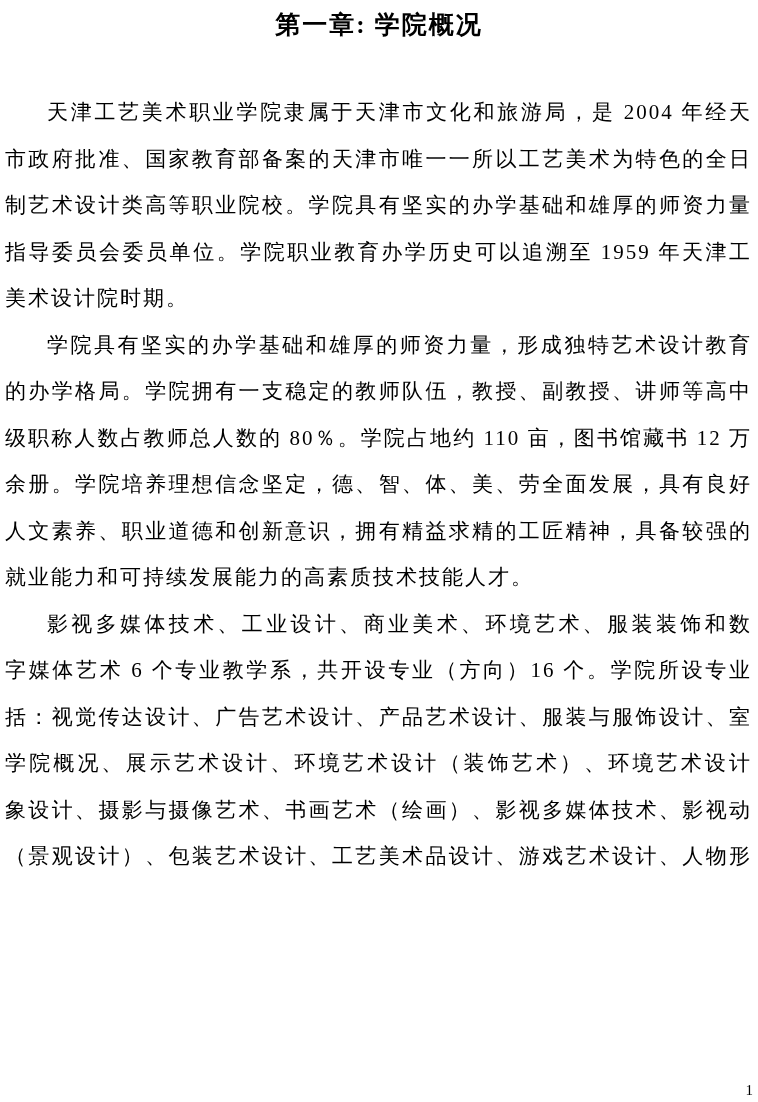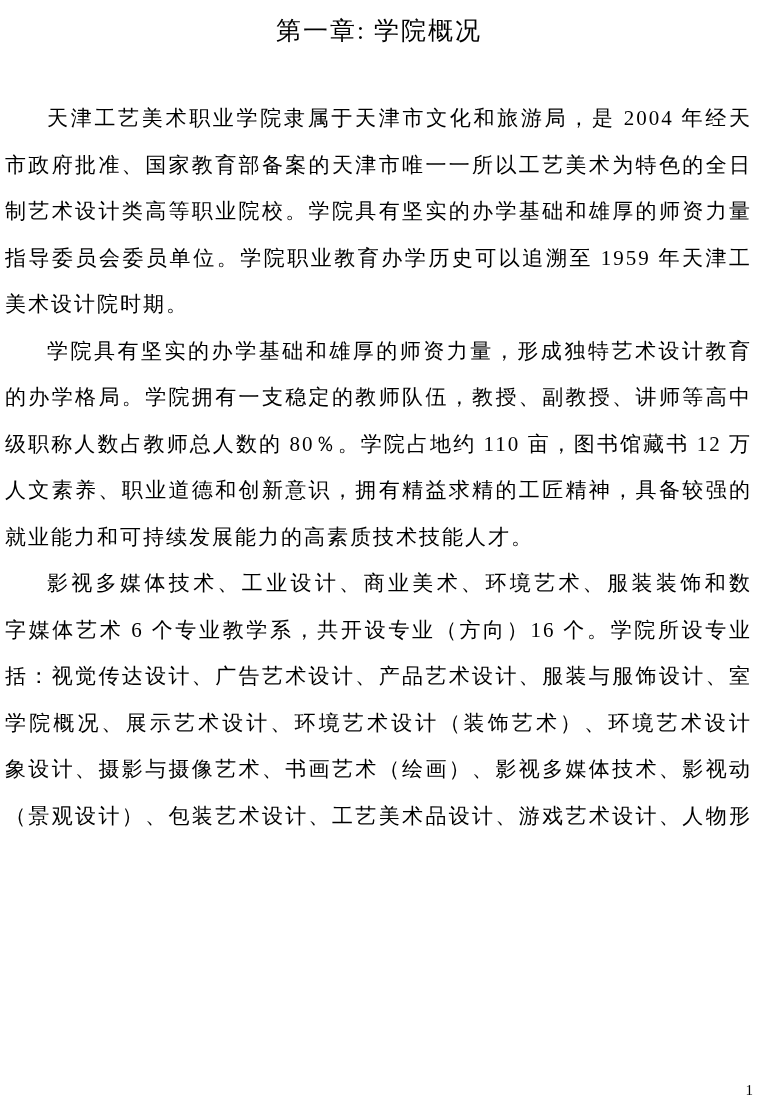--- a/index.html
+++ b/index.html
@@ -11,24 +11,24 @@
     position: relative;
     width: 758px;
     height: 1102px;
     background: #ffffff;
     color: #000000;
     font-family: "Liberation Serif", "DejaVu Serif", serif;
     overflow: hidden;
   }
   .title {
     margin: 0;
-    padding-top: 14px;
+    padding-top: 8px;
     font-size: 25px;
     line-height: 34px;
-    font-weight: 400;
+    font-weight: 700;
     text-align: center;
     letter-spacing: 2px;
   }
   .content {
     margin-top: 47px;
     padding: 0 6px 0 5px;
   }
   .paragraph {
     margin: 0;
   }
@@ -66,20 +66,21 @@
         <div class="line indent fill">天津工艺美术职业学院隶属于天津市文化和旅游局，是 2004 年经天津</div>
         <div class="line fill">市政府批准、国家教育部备案的天津市唯一一所以工艺美术为特色的全日</div>
         <div class="line fill">制艺术设计类高等职业院校。学院具有坚实的办学基础和雄厚的师资力量</div>
         <div class="line fill">指导委员会委员单位。学院职业教育办学历史可以追溯至 1959 年天津工艺</div>
         <div class="line">美术设计院时期。</div>
       </div>
       <div class="paragraph">
         <div class="line indent fill">学院具有坚实的办学基础和雄厚的师资力量，形成独特艺术设计教育</div>
         <div class="line fill">的办学格局。学院拥有一支稳定的教师队伍，教授、副教授、讲师等高中</div>
         <div class="line fill">级职称人数占教师总人数的 80％。学院占地约 110 亩，图书馆藏书 12 万</div>
+        <div class="line fill">余册。学院培养理想信念坚定，德、智、体、美、劳全面发展，具有良好</div>
         <div class="line fill">人文素养、职业道德和创新意识，拥有精益求精的工匠精神，具备较强的</div>
         <div class="line">就业能力和可持续发展能力的高素质技术技能人才。</div>
       </div>
       <div class="paragraph">
         <div class="line indent fill">影视多媒体技术、工业设计、商业美术、环境艺术、服装装饰和数</div>
         <div class="line fill">字媒体艺术 6 个专业教学系，共开设专业（方向）16 个。学院所设专业包</div>
         <div class="line fill">括：视觉传达设计、广告艺术设计、产品艺术设计、服装与服饰设计、室</div>
         <div class="line fill">学院概况、展示艺术设计、环境艺术设计（装饰艺术）、环境艺术设计</div>
         <div class="line fill">象设计、摄影与摄像艺术、书画艺术（绘画）、影视多媒体技术、影视动</div>
         <div class="line fill">（景观设计）、包装艺术设计、工艺美术品设计、游戏艺术设计、人物形</div>

